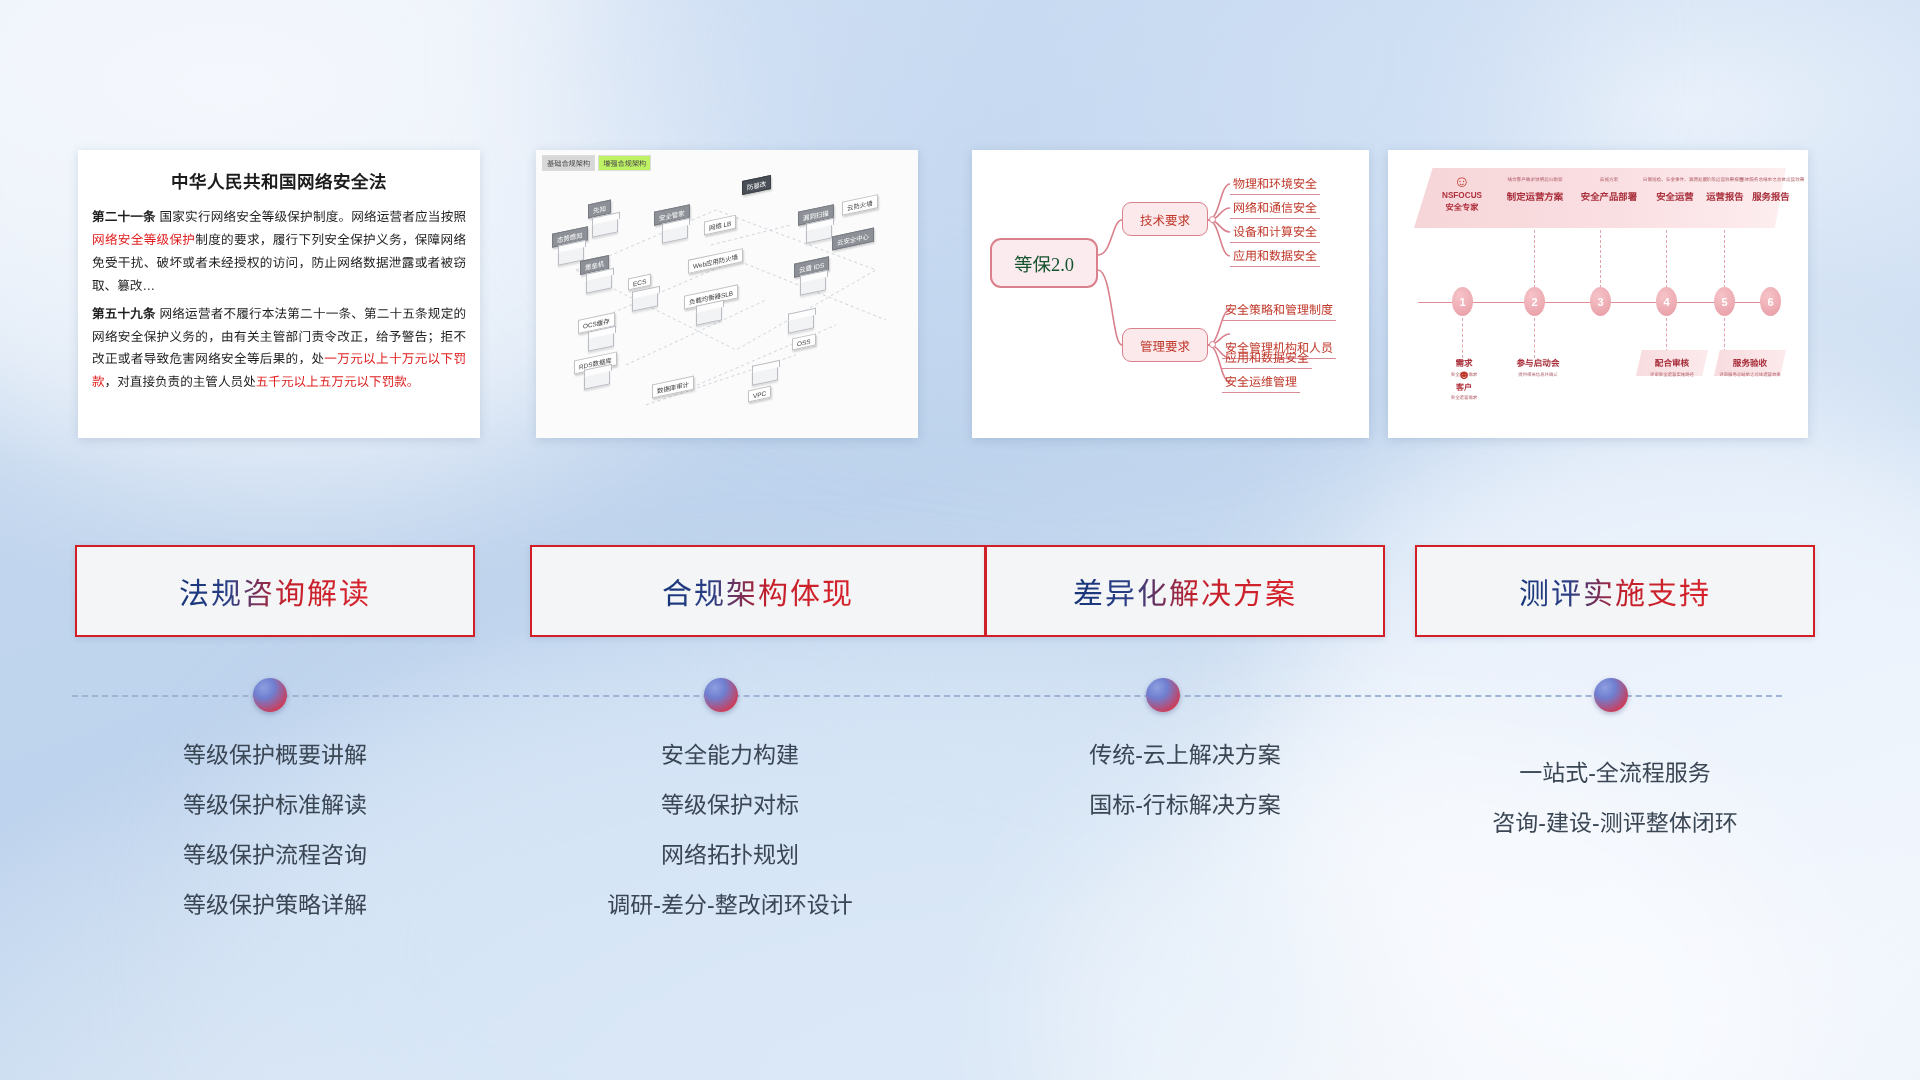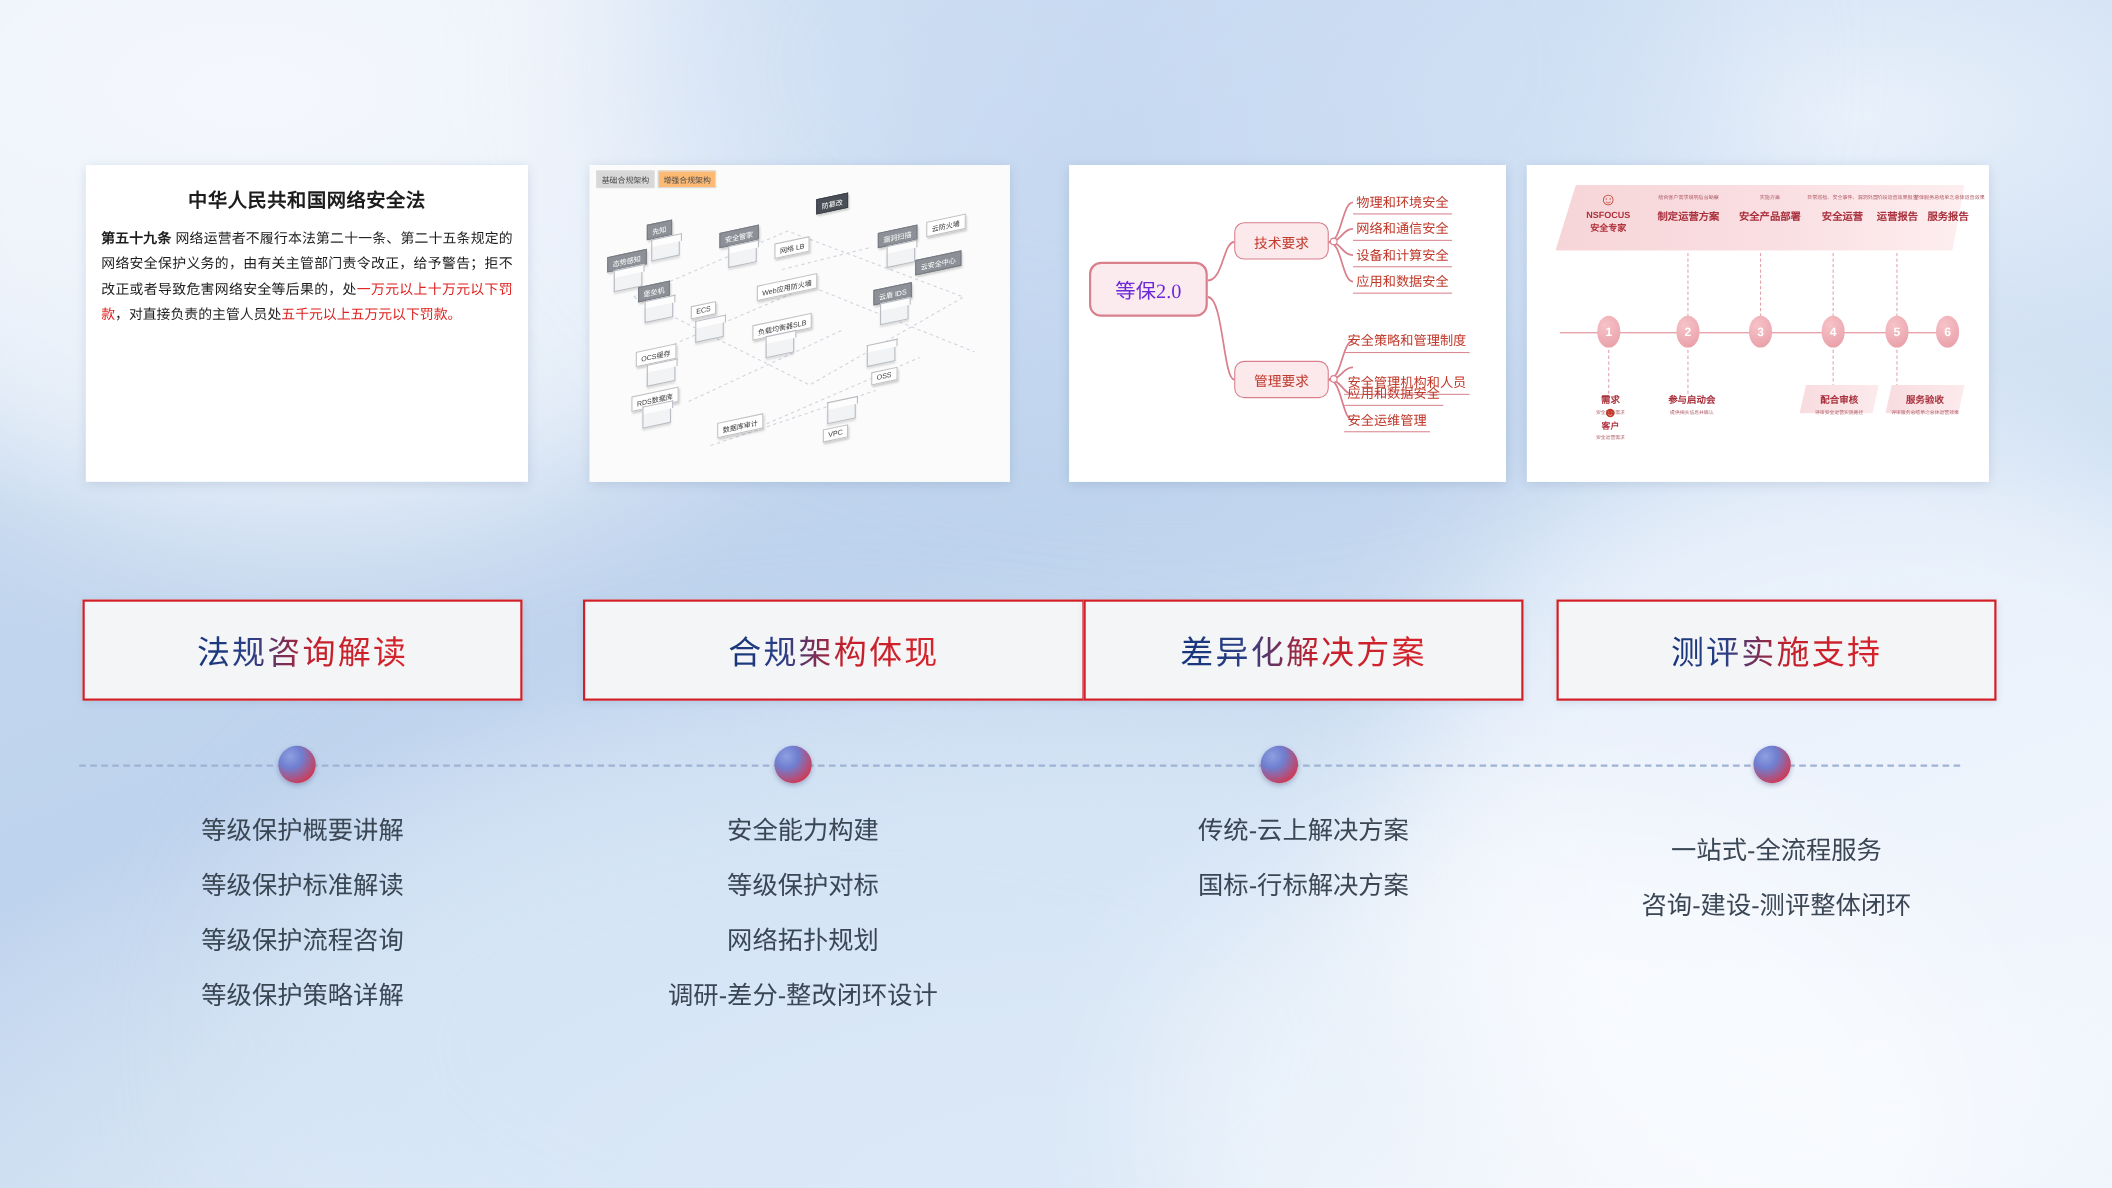--- a/index.html
+++ b/index.html
@@ -54,21 +54,21 @@
     margin-bottom: 5px;
   }
   .law-art { font-weight: bold; }
   .law-hl { color: #e02020; }
 
   
   .arch-wrap { position: relative; width: 100%; height: 100%;
     background: #fbfbfb; }
   .arch-tabs { position: absolute; left: 6px; top: 5px; display: flex; gap: 3px; z-index: 5; }
   .arch-tab {
-    font-size: 7.2px; color: #4a4a4a; padding: 2px 4px; background: #fdba74;
+    font-size: 7.2px; color: #4a4a4a; padding: 2px 4px; background: #bef264;
     border: 1px solid #dcdcdc; white-space: nowrap;
   }
   .arch-tab.active { background: #d8d8d8; }
   .arch-canvas { position: absolute; inset: 0; }
   .arch-node {
     position: absolute; font-size: 6.4px; color: #ffffff; background: #8d9096;
     border: 1px solid #777b82; padding: 1.5px 4px; white-space: nowrap;
     transform: skewY(-12deg); box-shadow: 1px 2px 2px rgba(0,0,0,.18);
   }
   .arch-node.dark { background: #4a4f57; border-color: #3b3f46; }
@@ -82,21 +82,21 @@
     content:''; position:absolute; left:-1px; top:-6px; width:26px; height:6px;
     background:#fdfdfd; border:1px solid #b9bcc2; border-bottom:none;
   }
 
   
   .mm { position: relative; width: 100%; height: 100%; background: #fff; }
   .mm-root {
     position: absolute; left: 18px; top: 88px; width: 108px; height: 50px;
     border: 2.4px solid #d9808c; border-radius: 11px; background: #fcebee;
     display: flex; align-items: center; justify-content: center;
-    font-size: 18.5px; color: #6d28d9; font-family: "Liberation Serif", serif;
+    font-size: 18.5px; color: #14532d; font-family: "Liberation Serif", serif;
   }
   .mm-branch {
     position: absolute; width: 86px; height: 34px;
     border: 1.8px solid #d9808c; border-radius: 9px; background: #fbe9ec;
     display: flex; align-items: center; justify-content: center;
     font-size: 12.5px; color: #c0392b; font-family: "Liberation Serif", serif;
   }
   .mm-branch.tech { left: 150px; top: 52px; }
   .mm-branch.mgmt { left: 150px; top: 178px; }
   .mm-leaf {
@@ -207,20 +207,23 @@
   <div class="bg-blob blob-b"></div>
   <div class="bg-blob blob-c"></div>
   <div class="bg-blob blob-e"></div>
 </div>
 
 <div id="cards-row">
 
   <div class="card card-1">
     <div class="law-title">中华人民共和国网络安全法</div>
     <div class="law-body">
+      <p class="law-p">
+        <span class="law-art">第二十一条</span><span> 国家实行网络安全等级保护制度。网络运营者应当按照</span><span class="law-hl">网络安全等级保护</span><span>制度的要求，履行下列安全保护义务，保障网络免受干扰、破坏或者未经授权的访问，防止网络数据泄露或者被窃取、篡改…</span>
+      </p>
       <p class="law-p">
         <span class="law-art">第五十九条</span><span> 网络运营者不履行本法第二十一条、第二十五条规定的网络安全保护义务的，由有关主管部门责令改正，给予警告；拒不改正或者导致危害网络安全等后果的，处</span><span class="law-hl">一万元以上十万元以下罚款</span><span>，对直接负责的主管人员处</span><span class="law-hl">五千元以上五万元以下罚款。</span>
       </p>
     </div>
   </div>
 
   <div class="card card-2">
     <div class="arch-wrap">
       <div class="arch-tabs">
         <div class="arch-tab active">基础合规架构</div>

